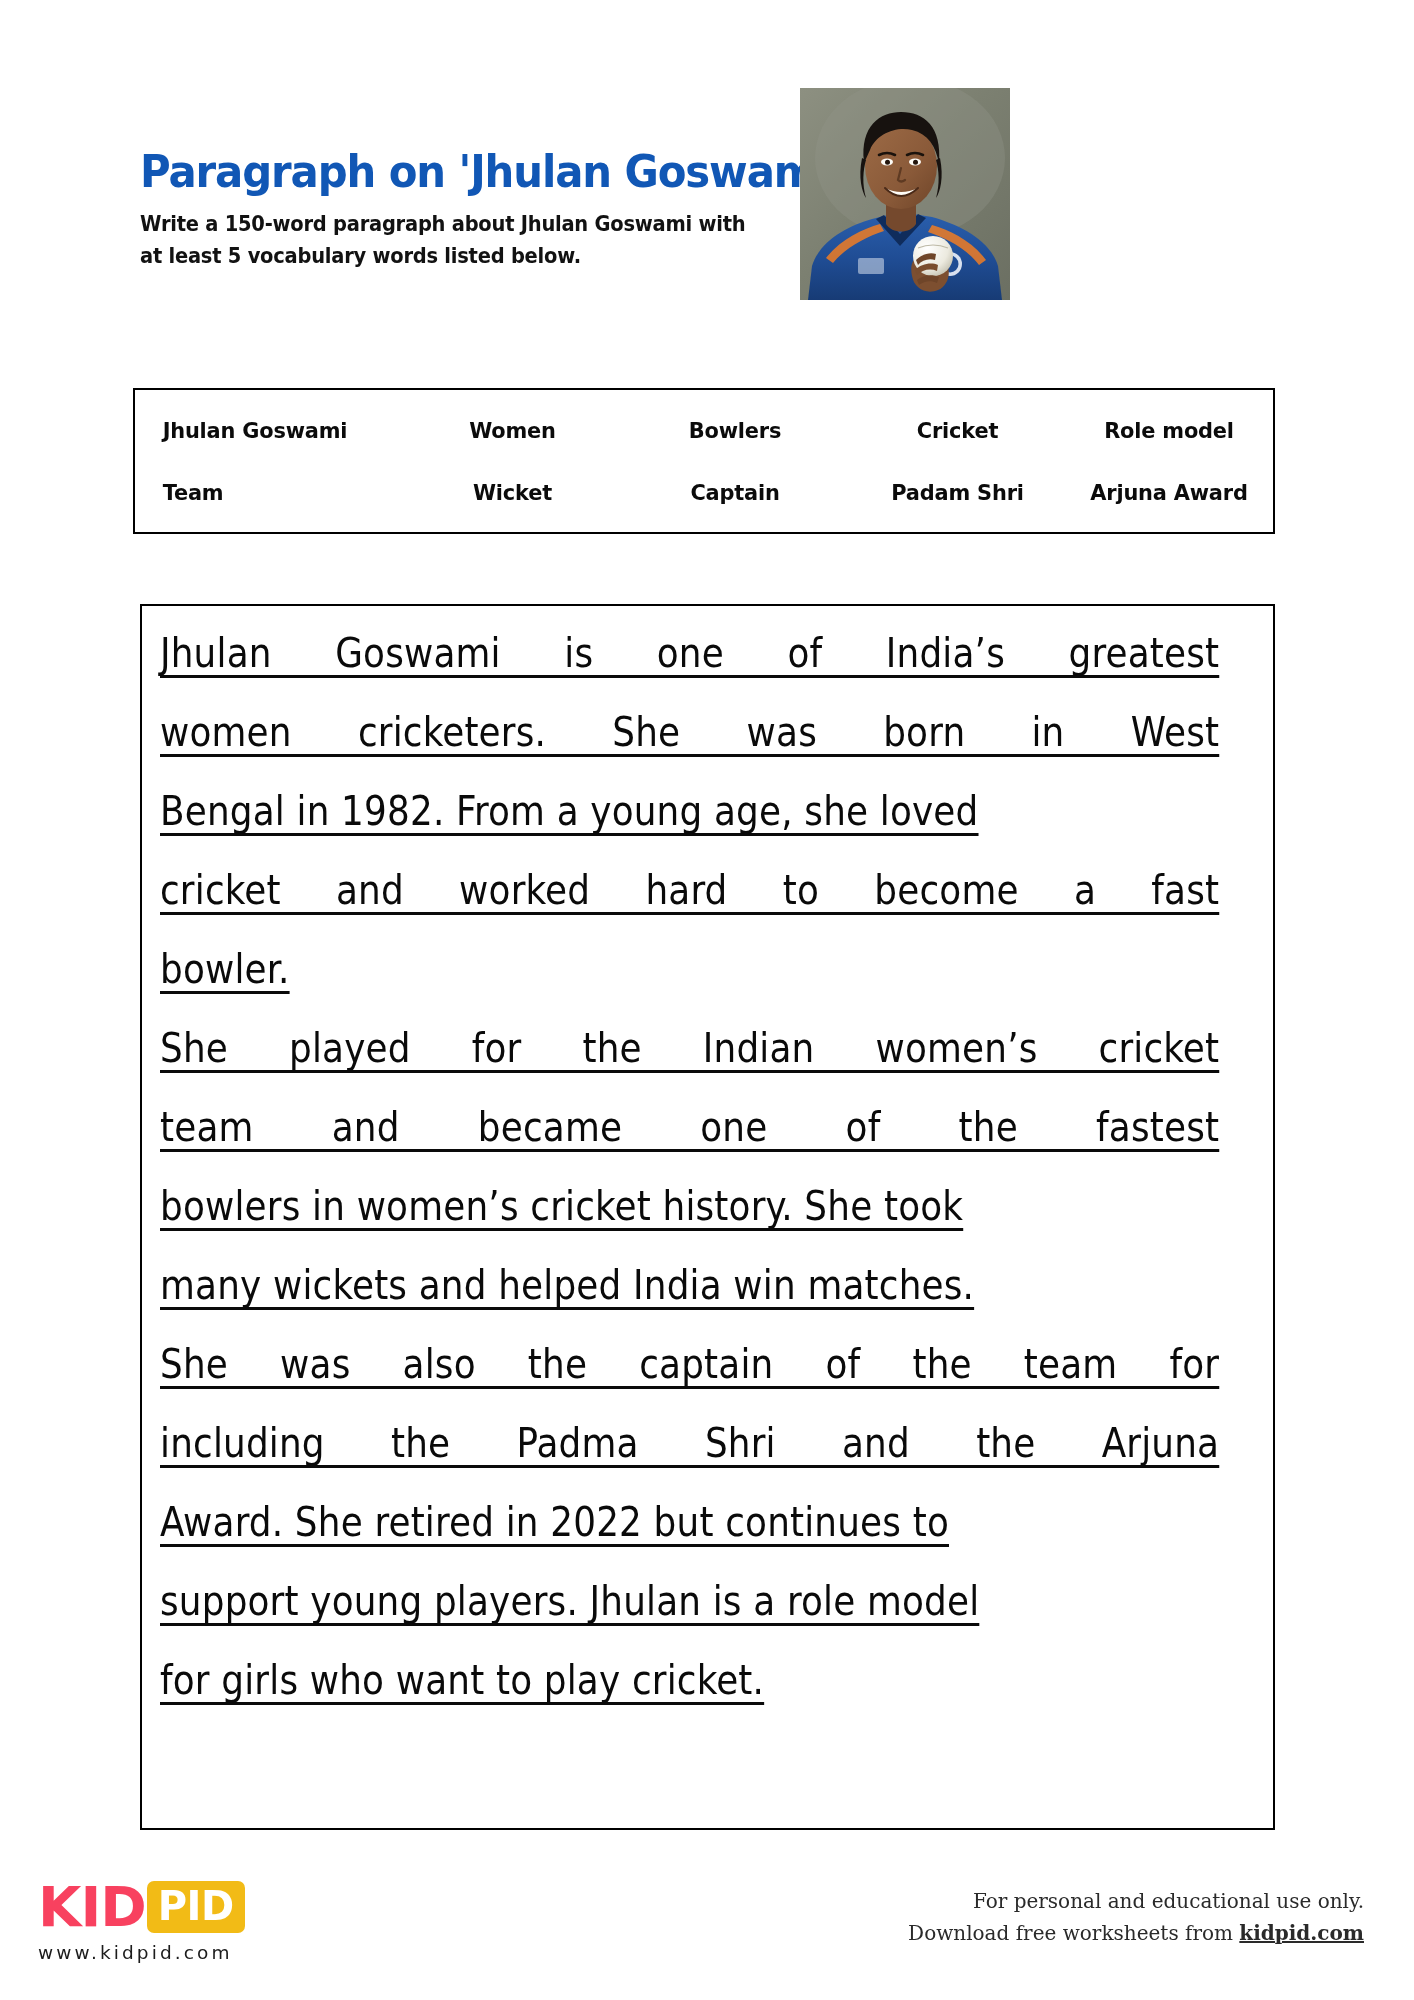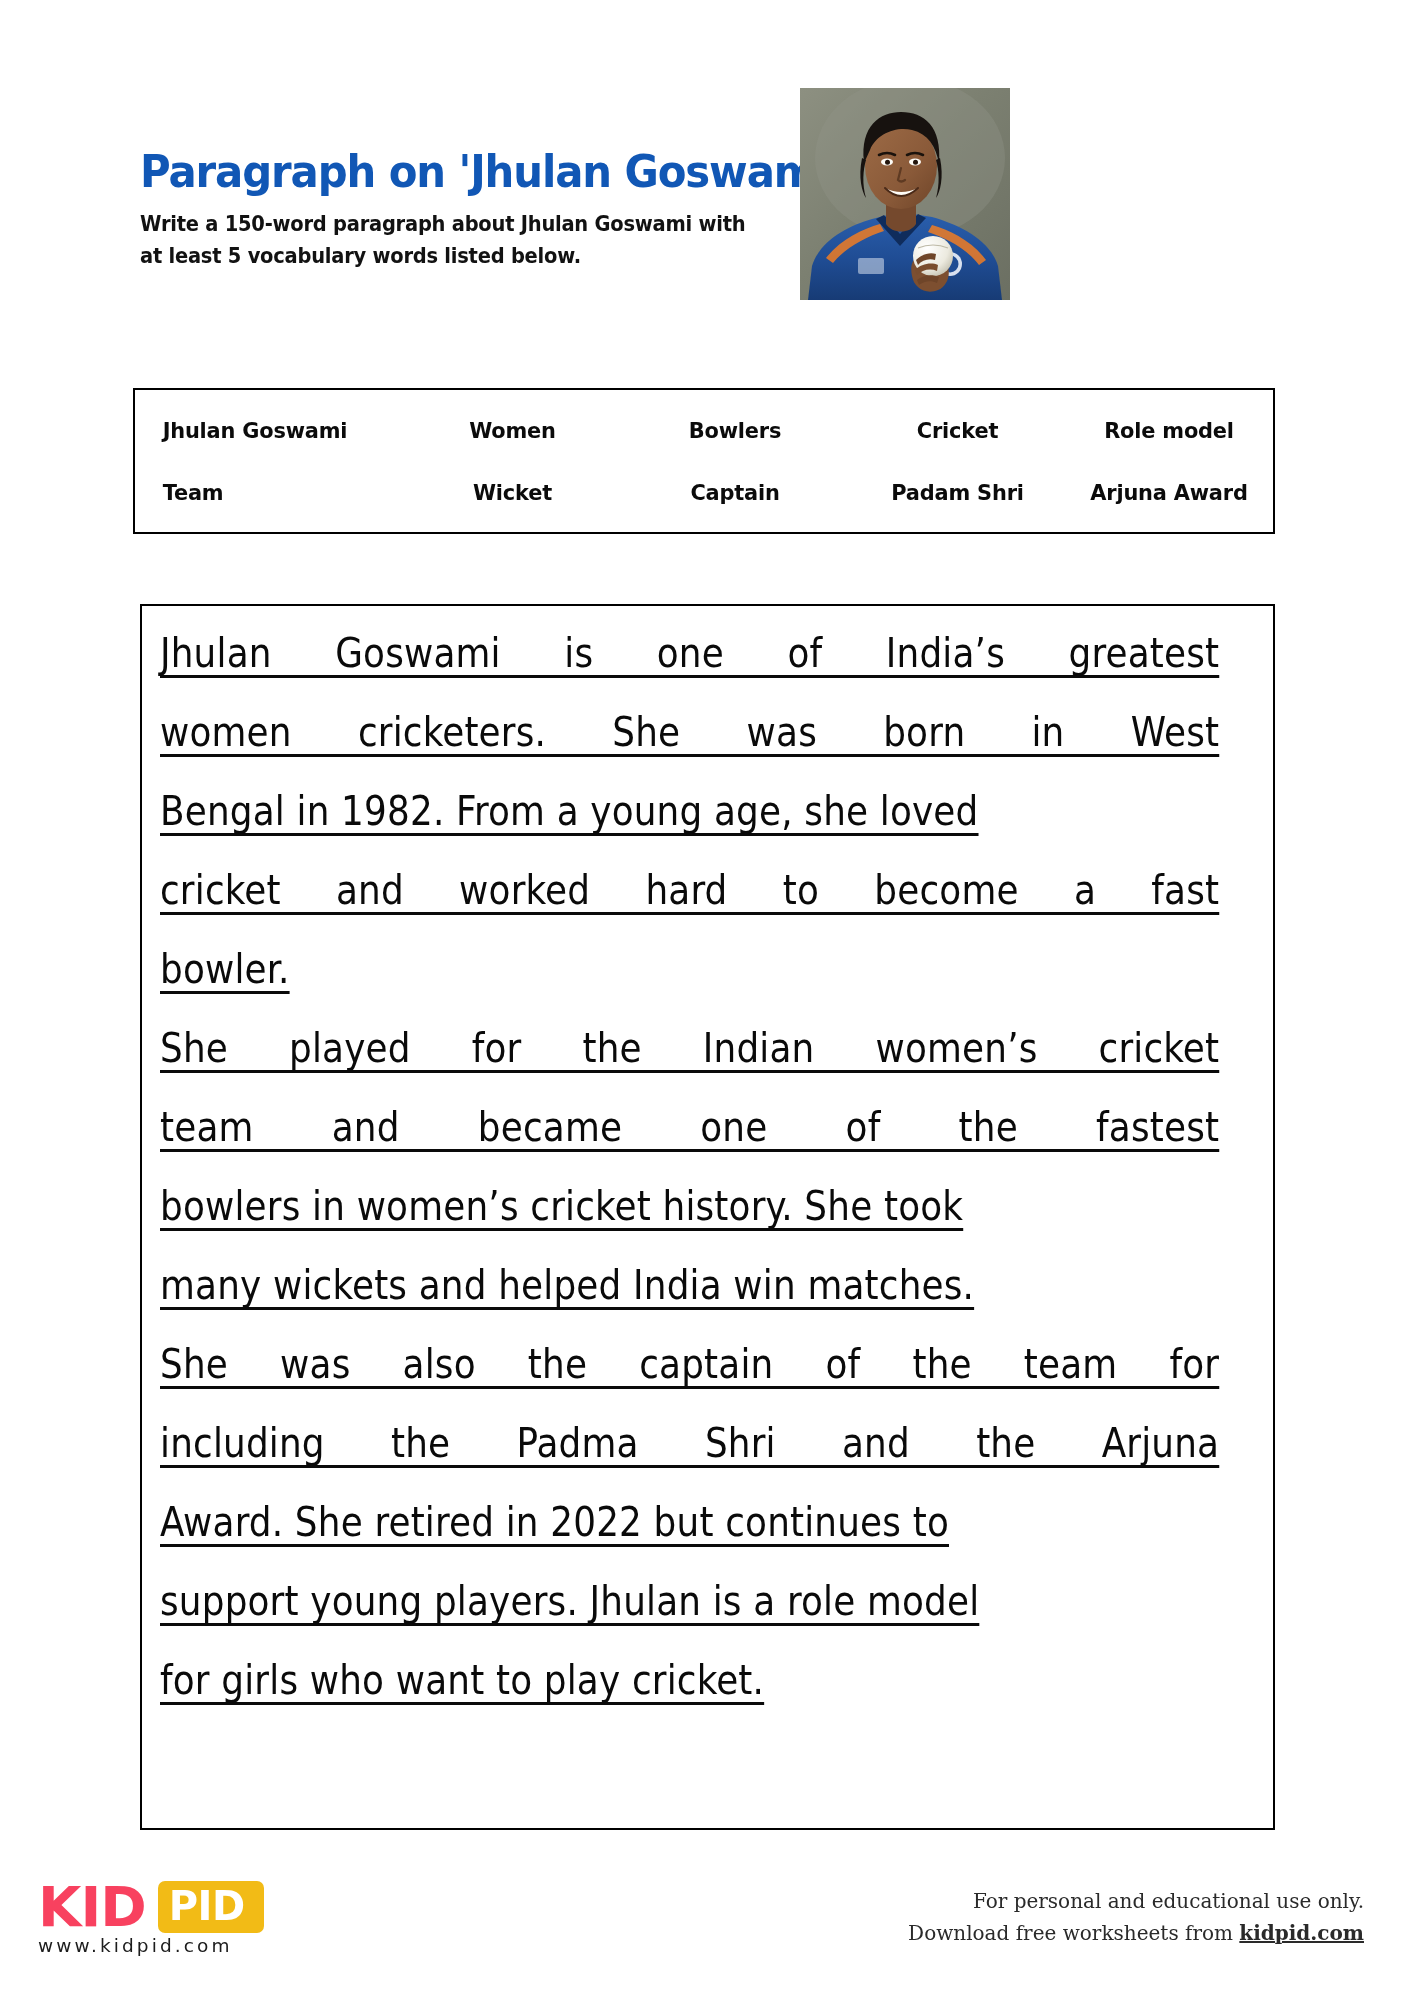--- a/index.html
+++ b/index.html
@@ -168,30 +168,31 @@
     letter-spacing: -1px;
     line-height: 1;
   }
   #logo-pid {
     font-family: "DejaVu Sans", sans-serif;
     font-weight: 700;
     font-size: 40px;
     color: #ffffff;
     background: #f2bb16;
     border-radius: 7px;
-    padding: 5px 19px 7px 11px;
+    padding: 5px 11px 7px 11px;
     letter-spacing: -0.5px;
     line-height: 1;
-    margin-left: 12px;
+    margin-left: 1px;
   }
   #logo-url {
     font-family: "DejaVu Sans", sans-serif;
     font-size: 18.5px;
     color: #1c1c1c;
     letter-spacing: 3.1px;
+    margin-top: 7px;
   }
   #footer-notes {
     position: absolute;
     right: 50px;
     top: 30px;
     text-align: right;
     font-family: "DejaVu Serif", serif;
     font-size: 20px;
     color: #2a2a2a;
     line-height: 1.62;

